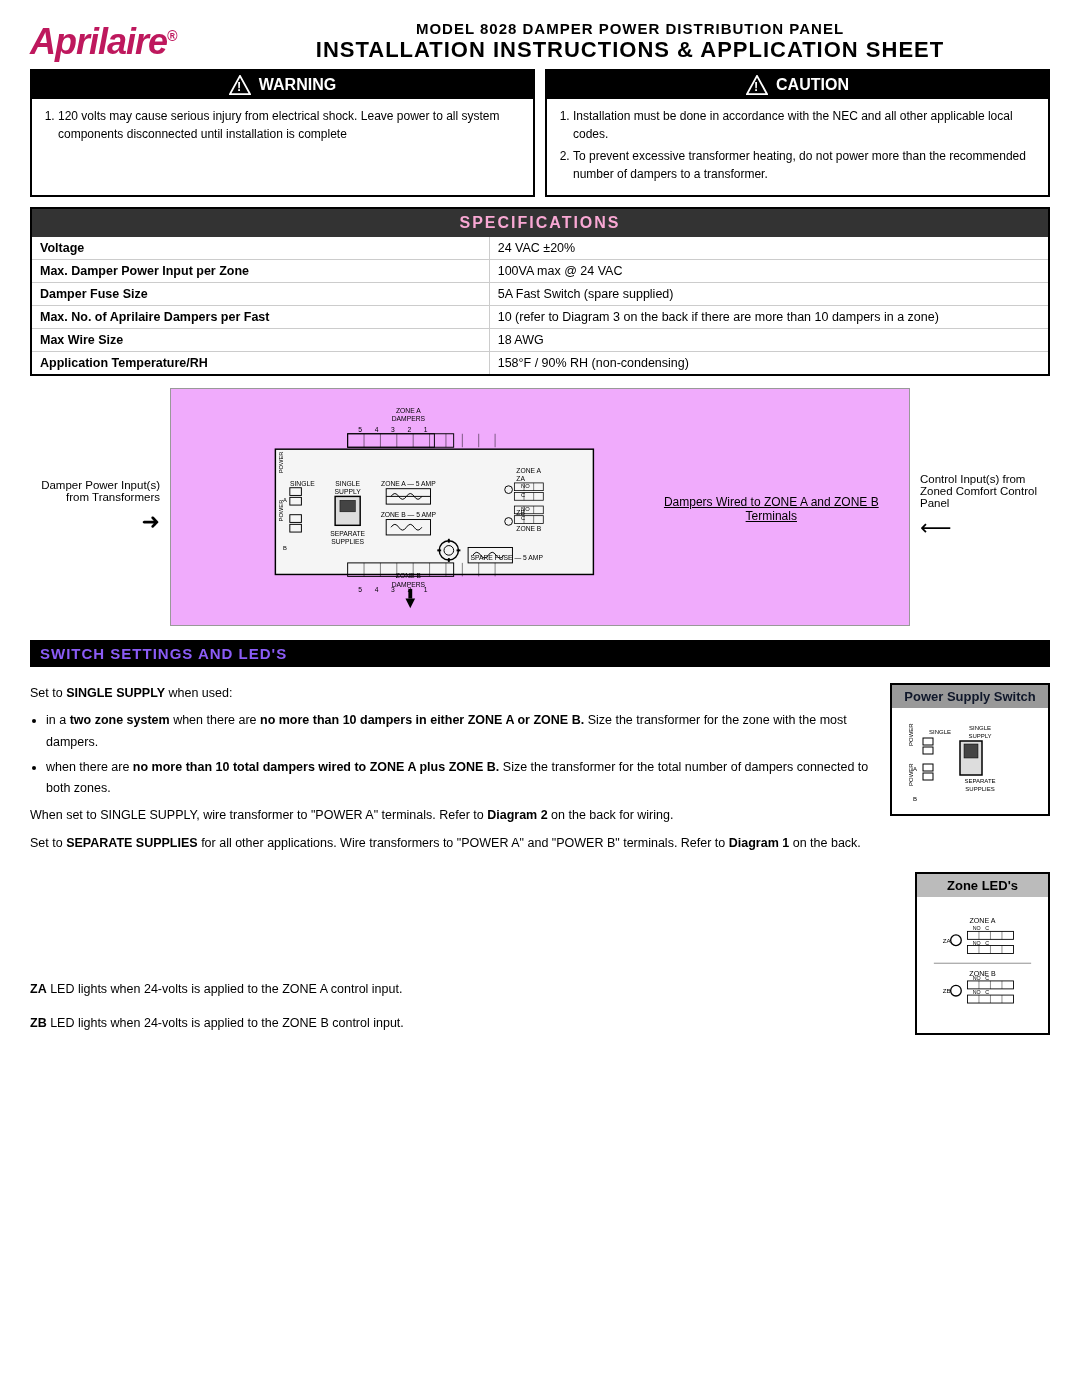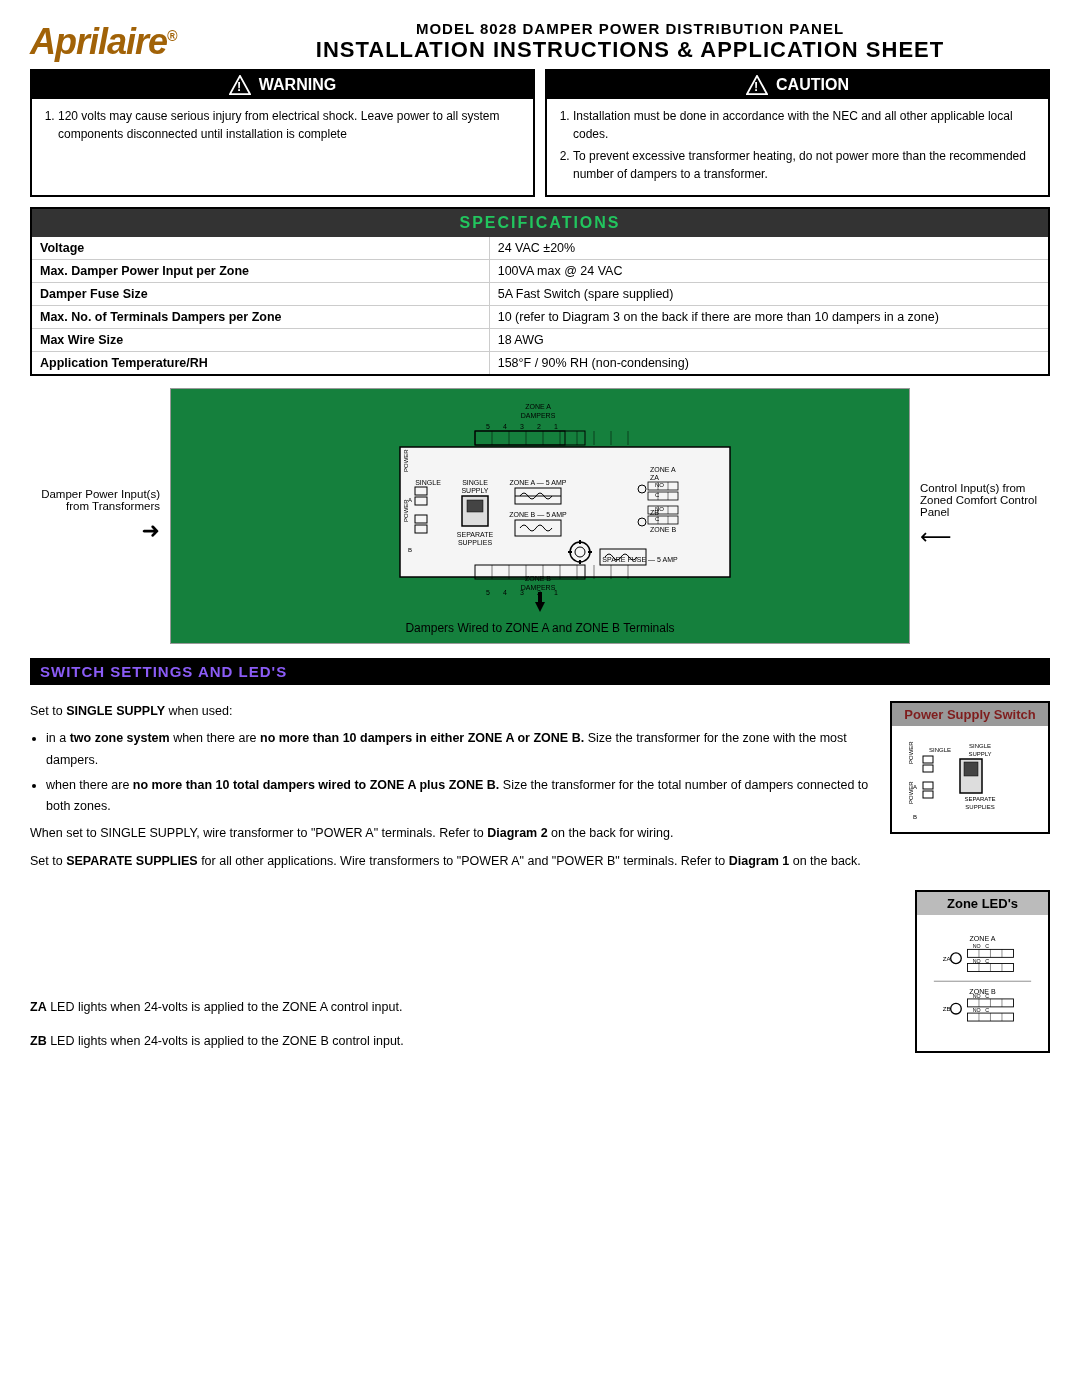--- a/index.html
+++ b/index.html
@@ -20,21 +20,21 @@
       margin-bottom: 6px;
     }
     .logo-area {
       width: 180px;
       flex-shrink: 0;
     }
     .logo-text {
       font-size: 36px;
       font-style: italic;
       font-weight: 900;
-      color: #a16207;
+      color: #be185d;
       letter-spacing: -1px;
     }
     .logo-reg {
       font-size: 14px;
       vertical-align: super;
     }
     .header-titles {
       flex: 1;
       text-align: center;
     }
@@ -87,21 +87,21 @@
       margin-bottom: 4px;
     }
 
     
     .spec-section {
       border: 2px solid #000;
       margin-bottom: 12px;
     }
     .spec-header {
       background: #333;
-      color: #22c55e;
+      color: #f9a8d4;
       text-align: center;
       font-size: 16px;
       font-weight: bold;
       letter-spacing: 2px;
       padding: 5px;
     }
     .spec-table {
       width: 100%;
       border-collapse: collapse;
     }
@@ -128,28 +128,29 @@
     }
     .diagram-left-label {
       font-size: 11.5px;
       text-align: right;
       width: 130px;
       flex-shrink: 0;
     }
     .diagram-center {
       flex: 1;
       border: 1px solid #999;
-      background: #15803d;
+      background: #f0abfc;
       min-height: 220px;
       position: relative;
       display: flex;
-      flex-direction: column;
+      flex-direction: row;
       align-items: center;
       justify-content: center;
       padding: 8px;
+      text-decoration: underline;
     }
     .diagram-right-label {
       font-size: 11.5px;
       text-align: left;
       width: 130px;
       flex-shrink: 0;
     }
 
     
     .switch-section {
@@ -185,21 +186,21 @@
     }
     .switch-diagram-box {
       width: 160px;
       flex-shrink: 0;
     }
     .power-supply-box {
       border: 2px solid #000;
     }
     .power-supply-header {
       background: #999;
-      color: #7f1d1d;
+      color: #0f172a;
       text-align: center;
       font-weight: bold;
       font-size: 13px;
       padding: 4px;
     }
     .power-supply-diagram {
       padding: 8px;
       display: flex;
       justify-content: center;
     }
@@ -300,21 +301,21 @@
         </tr>
         <tr>
           <td>Max. Damper Power Input per Zone</td>
           <td>100VA max @ 24 VAC</td>
         </tr>
         <tr>
           <td>Damper Fuse Size</td>
           <td>5A Fast Switch (spare supplied)</td>
         </tr>
         <tr>
-          <td>Max. No. of Terminals Dampers per Zone</td>
+          <td>Max. No. of Aprilaire Dampers per Fast</td>
           <td>10 (refer to Diagram 3 on the back if there are more than 10 dampers in a zone)</td>
         </tr>
         <tr>
           <td>Max Wire Size</td>
           <td>18 AWG</td>
         </tr>
         <tr>
           <td>Application Temperature/RH</td>
           <td>158°F / 90% RH (non-condensing)</td>
         </tr>

